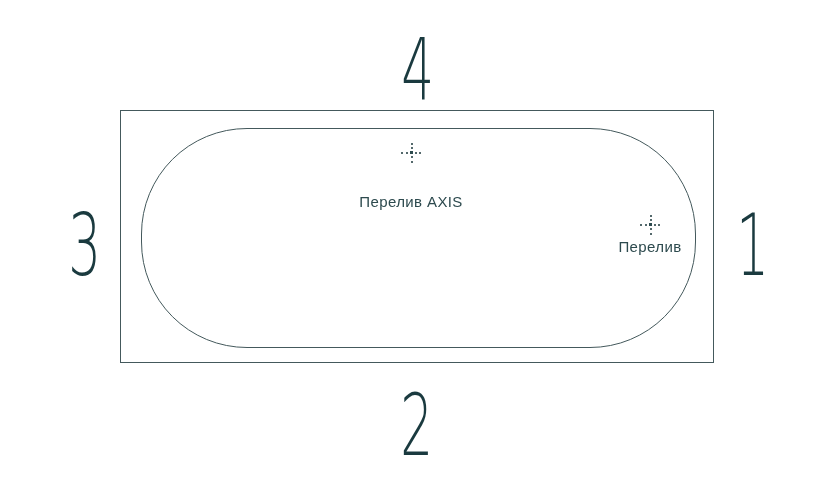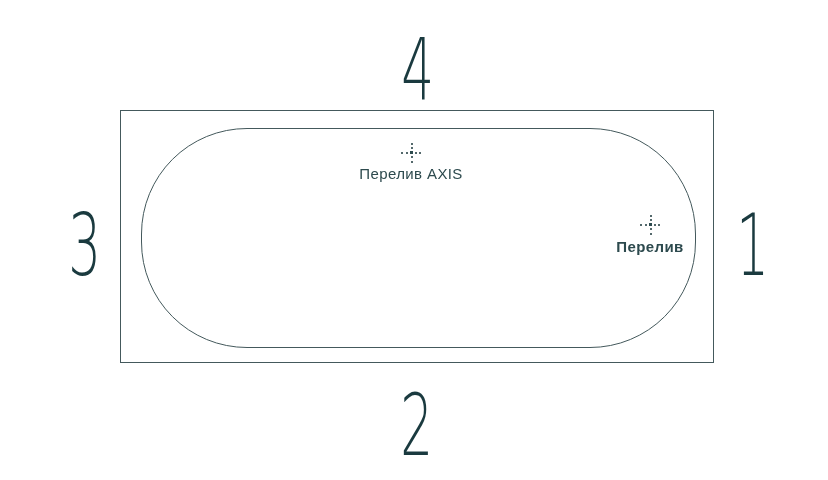--- a/index.html
+++ b/index.html
@@ -57,21 +57,21 @@
 
   
   .marker {
     position: absolute;
     width: 160px;
     display: flex;
     flex-direction: column;
     align-items: center;
     cursor: pointer;
   }
-  .marker-axis  { left: 331px; top: 143px; }
+  .marker-axis  { left: 331px; top: 143px; gap: 28px; }
   .marker-right { left: 570px; top: 215px; }
 
   .cross {
     position: relative;
     width: 21px;
     height: 20px;
   }
   .cross .h-line {
     position: absolute;
     left: 0;
@@ -96,21 +96,21 @@
     height: 3px;
     background: #2d4a4e;
   }
   .marker-label {
     margin-top: 2px;
     font-size: 15px;
     letter-spacing: 0.4px;
     color: #2d4a4e;
     white-space: nowrap;
   }
-  .marker-right .marker-label { margin-top: 3px; font-weight: bold; }
+  .marker-right .marker-label { margin-top: 3px; }
 </style>
 </head>
 <body>
 
 <div class="canvas">
 
   <div class="outer-rect"></div>
   <div class="tub"></div>
 
   <div class="num num-top">4</div>

